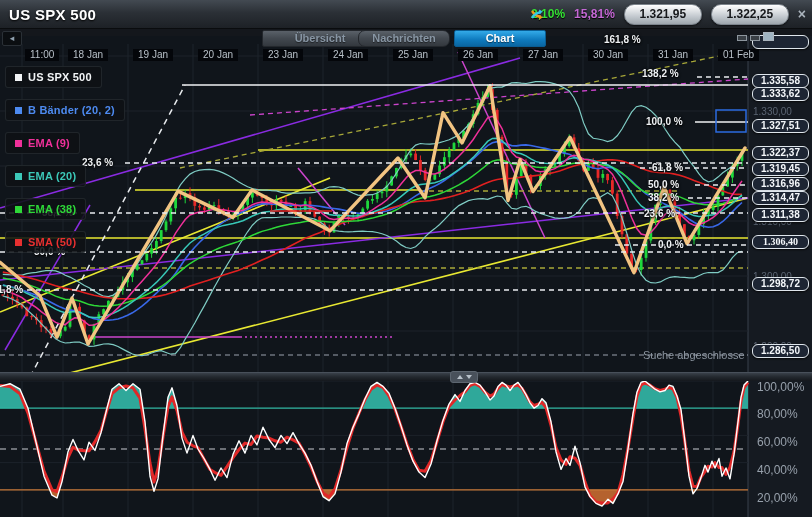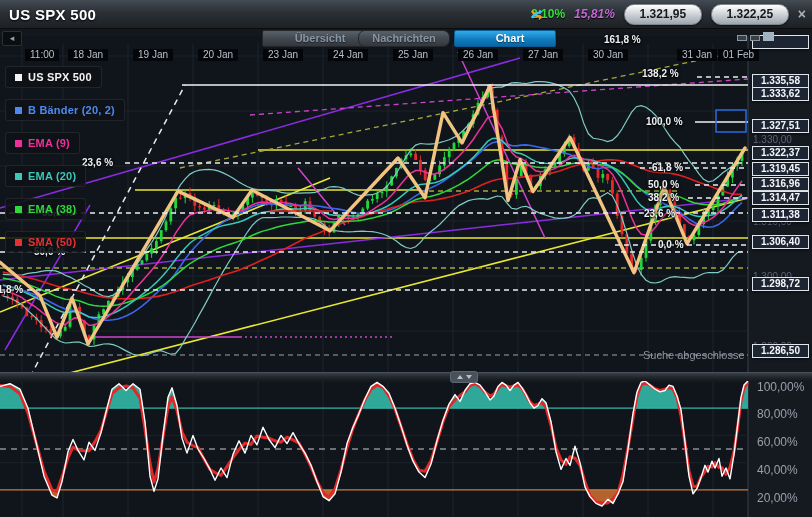--- a/index.html
+++ b/index.html
@@ -28,21 +28,21 @@
   #chart-options{position:absolute;left:26px;top:2px;height:14px;background:#0b0e12;
     border:1px solid #2c3339;border-radius:7px;display:flex;align-items:center;gap:4px;
     padding:0 9px;cursor:pointer;}
   #chart-options .gear{width:7px;height:7px;border:2px dotted #98a4b0;border-radius:50%;}
   #chart-options span.lbl{color:#e8edf2;font-size:10px;font-weight:bold;}
   .tab{position:absolute;top:2px;width:90px;height:15px;border-radius:2px;text-align:center;
     font-size:11px;font-weight:bold;line-height:15px;cursor:pointer;
     background:linear-gradient(180deg,#5a6169 0%,#42484f 50%,#33383e 100%);color:#8795a3;
     border:1px solid #23272c;text-shadow:0 1px 1px rgba(0,0,0,.5);}
   .tab.active{background:linear-gradient(180deg,#33aae8 0%,#0f7cc0 55%,#0a66a2 100%);
-    color:#fff;border:1px solid #0a5d94;padding-left:10px;}
+    color:#fff;border:1px solid #0a5d94;}
   #win-icons{position:absolute;right:38px;top:4px;display:flex;gap:3px;align-items:flex-end;cursor:pointer;}
   #win-icons .wi1,#win-icons .wi2{width:8px;height:4px;border:1px solid #8d969e;background:#3a4046;}
   #win-icons .wi3{width:9px;height:7px;border:1px solid #aab4bd;background:#9fb4c2;}
   
   svg{position:absolute;left:0;}
   #main-svg{top:36px;z-index:1;}
   #stoch-svg{top:380px;z-index:1;}
   
   .tlabel{position:absolute;top:49px;z-index:8;background:#04060a;color:#b9c1c9;font-size:10px;
     padding:0 5px;line-height:12px;}
@@ -50,21 +50,21 @@
   .leg{position:absolute;left:5px;z-index:10;display:flex;align-items:center;gap:6px;height:20px;
     background:rgba(14,17,21,.88);border:1px solid rgba(60,68,76,.4);border-radius:3px;
     padding:0 9px;}
   .leg .sq{width:7px;height:7px;}
   .leg .tx{font-size:11px;font-weight:bold;letter-spacing:.2px;}
   
   .fib{position:absolute;z-index:7;color:#eef1f4;font-size:10px;font-weight:bold;
     text-shadow:0 1px 2px #000,0 0 3px #000;white-space:nowrap;}
   
   .callout{position:absolute;left:752px;width:55px;height:12px;z-index:9;background:#1d2533;
-    border:1px solid #dfe6ec;border-radius:0;color:#f4f7fa;font-size:10px;font-weight:bold;
+    border:1px solid #dfe6ec;border-radius:6px;color:#f4f7fa;font-size:10px;font-weight:bold;
     line-height:12px;text-align:center;box-shadow:0 1px 2px rgba(0,0,0,.7);}
   .gridlabel{position:absolute;left:753px;z-index:2;color:#5a6472;font-size:10px;line-height:11px;}
   #status-text{position:absolute;z-index:4;color:#8d96a1;font-size:11px;}
   
   .slabel{position:absolute;left:757px;z-index:8;color:#97a0ab;font-size:12px;line-height:12px;text-align:center;}
   #stoch-legend{position:absolute;left:7px;top:388px;z-index:10;display:flex;align-items:center;gap:6px;
     background:rgba(14,17,21,.88);border:1px solid rgba(60,68,76,.4);border-radius:3px;height:18px;padding:0 8px;}
   #stoch-legend .sq{width:7px;height:7px;background:#f2f4f6;}
   #stoch-legend .tx{color:#eef1f4;font-size:11px;font-weight:bold;}
   
@@ -492,21 +492,21 @@
       <line x1="0" y1="489.8" x2="748" y2="489.8" stroke="#c87838" stroke-width="1.2"></line>
       <line x1="0" y1="449" x2="748" y2="449" stroke="#c8ccd2" stroke-width="1.2" stroke-dasharray="6 5"></line>
       <path d="M0,385.5L10,386.4L20,393.7L28,413.2L36,442.2L44,471.2L52,489.8L57,491.6L62,477.1L68,457.6L73,447.2L78,449.9L84,450.8L89,450.8L95,441.7L101,430.4L107,410.0L112,393.7L119,387.8L126,386.0L133,387.8L140,398.2L145,429.1L150,463.1L154,482.1L158,468.5L163,437.2L168,406.8L172,396.9L177,410.5L182,432.2L187,442.2L193,445.8L198,447.6L204,459.0L210,469.4L215,472.6L221,475.3L227,466.7L233,457.6L239,449.5L245,443.1L251,444.5L257,435.9L263,437.2L269,438.1L275,440.8L281,442.2L287,437.2L293,439.9L299,443.1L305,454.0L311,466.7L317,481.2L323,493.0L329,497.1L335,488.9L341,469.9L347,447.6L353,428.1L359,413.2L365,399.6L371,389.2L377,385.1L383,387.3L389,396.0L395,409.1L401,426.3L407,444.0L413,459.4L419,470.3L425,471.2L431,460.8L437,441.7L443,421.8L449,406.4L455,400.0L460,395.5L465,391.9L470,385.5L475,383.7L480,386.4L485,392.3L490,396.0L494,394.1L498,388.3L502,384.6L506,386.0L510,386.9L514,386.0L518,385.1L522,388.3L526,395.1L530,401.9L534,405.5L538,404.1L542,402.3L546,407.7L551,425.4L556,447.6L561,459.9L566,464.4L570,456.7L575,458.1L580,465.3L585,482.1L590,495.7L596,502.0L602,502.9L608,502.9L613,498.9L618,493.0L623,474.8L628,448.1L633,418.2L637,396.0L641,385.1L645,382.8L650,385.1L655,388.7L660,390.5L665,389.2L669,387.3L673,389.2L677,397.3L681,415.9L685,442.7L689,470.8L693,486.2L697,486.6L701,477.1L705,471.7L708,466.2L712,467.1L715,462.6L719,467.6L722,467.6L726,474.4L730,467.1L734,451.7L738,424.5L741,401.4L744,387.8L748,382.4" stroke="#e02828" stroke-width="3" fill="none" stroke-linejoin="round"></path>
       <path d="M0,386.4L10,383.7L20,389.2L28,408.2L36,442.2L44,476.2L52,495.2L57,498.0L62,481.6L68,451.7L73,439.5L78,450.4L84,459.9L89,442.2L95,450.4L101,432.7L107,408.2L112,389.2L119,383.7L126,390.5L133,383.7L140,389.2L145,421.8L150,476.2L154,491.2L158,478.9L163,435.4L168,397.3L172,387.8L177,405.5L182,438.1L187,453.1L193,435.4L198,449.0L204,458.5L210,469.4L215,480.3L221,468.0L227,477.6L233,454.4L239,440.8L245,453.1L251,435.4L257,444.9L263,427.2L269,439.5L275,447.6L281,435.4L287,443.6L293,432.7L299,443.6L305,453.1L311,465.3L317,481.6L323,496.6L329,500.7L335,493.9L341,472.1L347,443.6L353,427.2L359,413.6L365,398.7L371,386.4L377,382.4L383,386.4L389,393.2L395,408.2L401,425.9L407,444.9L413,461.2L419,472.1L425,477.6L431,464.0L437,440.8L443,420.4L449,404.1L455,394.6L460,401.4L465,390.5L470,383.7L475,382.4L480,385.1L485,391.9L490,400.0L494,396.0L498,386.4L502,382.4L506,385.1L510,390.5L514,385.1L518,382.4L522,387.8L526,394.6L530,402.8L534,408.2L538,405.5L542,398.7L546,402.8L551,421.8L556,451.7L561,469.4L566,458.5L570,465.3L575,446.3L580,462.6L585,487.1L590,496.6L596,503.4L602,506.1L608,499.3L613,503.4L618,493.9L623,481.6L628,449.0L633,413.6L637,391.9L641,382.4L645,381.0L650,385.1L655,389.2L660,391.9L665,390.5L669,385.1L673,386.4L677,396.0L681,409.6L685,442.2L689,476.2L693,493.9L697,488.4L701,477.6L705,465.3L708,472.1L712,461.2L715,468.0L719,458.5L722,476.2L726,468.0L730,478.9L734,454.4L738,421.8L741,397.3L744,385.1L748,381.0" stroke="#ffffff" stroke-width="1.4" fill="none" stroke-linejoin="round"></path>
     </svg>
 
   <div id="header">
     <div id="title">US SPX 500</div>
     <div id="header-right">
       <span class="pct" id="pct1" style="color: rgb(53, 224, 53);">2,10%</span>
-      <span class="pct" id="pct2" style="color: rgb(196, 104, 212); font-style: italic;">15,81%</span>
+      <span class="pct" id="pct2" style="color: rgb(196, 104, 212);">15,81%</span>
       <div class="pill">
         <span>1.321,95</span>
         <svg width="13" height="11">
           <path d="M1,2 Q5,8 10,7.5" stroke="#f49a1c" stroke-width="2.4" fill="none"></path>
           <path d="M12,8 l-5,-2 1.5,4.5 z" fill="#f49a1c"></path>
         </svg>
       </div>
       <div class="pill">
         <span>1.322,25</span>
         <svg width="13" height="11">
@@ -537,21 +537,21 @@
       <div class="tlabel" style="left: 25px;">11:00</div>
       <div class="tlabel" style="left: 68px;">18 Jan</div>
       <div class="tlabel" style="left: 133px;">19 Jan</div>
       <div class="tlabel" style="left: 198px;">20 Jan</div>
       <div class="tlabel" style="left: 263px;">23 Jan</div>
       <div class="tlabel" style="left: 328px;">24 Jan</div>
       <div class="tlabel" style="left: 393px;">25 Jan</div>
       <div class="tlabel" style="left: 458px;">26 Jan</div>
       <div class="tlabel" style="left: 523px;">27 Jan</div>
       <div class="tlabel" style="left: 588px;">30 Jan</div>
-      <div class="tlabel" style="left: 677px; text-align: right;">31 Jan</div>
+      <div class="tlabel" style="left: 653px; text-align: right;">31 Jan</div>
       <div class="tlabel" style="left: 718px;">01 Feb</div>
     </div>
   <div id="legend-holder">
       <div class="leg" style="top: 66px;">
         <span class="sq" style="background: rgb(242, 244, 246);"></span>
         <span class="tx" style="color: rgb(242, 244, 246);">US SPX 500</span>
       </div>
       <div class="leg" style="top: 99px;">
         <span class="sq" style="background: rgb(77, 138, 240);"></span>
         <span class="tx" style="color: rgb(77, 138, 240);">B Bänder (20, 2)</span>
@@ -581,37 +581,37 @@
       <div class="fib" style="left: 648px; top: 179px;">50,0 %</div>
       <div class="fib" style="left: 648px; top: 192px;">38,2 %</div>
       <div class="fib" style="left: 644px; top: 208px;">23,6 %</div>
       <div class="fib" style="left: 658px; top: 239px;">0,0 %</div>
       <div class="fib" style="left: 82px; top: 157px;">23,6 %</div>
       <div class="fib" style="left: 42px; top: 207px;">38,2 %</div>
       <div class="fib" style="left: 34px; top: 246px;">50,0 %</div>
       <div class="fib" style="left: -8px; top: 284px;">61,8 %</div>
     </div>
   <div id="grid-label-holder">
-      <div class="gridlabel" style="top: 106px; margin-top: 28px;">1.330,00</div>
+      <div class="gridlabel" style="top: 106px;">1.330,00</div>
       <div class="gridlabel" style="top: 161px;">1.320,00</div>
       <div class="gridlabel" style="top: 216px;">1.310,00</div>
       <div class="gridlabel" style="top: 271px;">1.300,00</div>
       <div class="gridlabel" style="top: 341px;">1.290,00</div>
     </div>
   <div id="callout-holder">
       <div class="callout" style="top: 35px;"></div>
       <div class="callout" style="top: 74px;">1.335,58</div>
       <div class="callout" style="top: 87px;">1.333,62</div>
       <div class="callout" style="top: 119px;">1.327,51</div>
       <div class="callout" style="top: 146px;">1.322,37</div>
       <div class="callout" style="top: 162px;">1.319,45</div>
       <div class="callout" style="top: 177px;">1.316,96</div>
       <div class="callout" style="top: 191px;">1.314,47</div>
       <div class="callout" style="top: 208px;">1.311,38</div>
-      <div class="callout" style="top: 235px;">1.306,40</div>
+      <div class="callout" style="top: 235px; font-family: Liberation Serif, serif;">1.306,40</div>
       <div class="callout" style="top: 277px;">1.298,72</div>
       <div class="callout" style="top: 344px;">1.286,50</div>
     </div>
   <div id="status-text" style="left:643px;top:349px;">Suche abgeschlosse</div>
 
   <div id="divider"></div>
   <div id="grip">
     <span class="tri-up"></span>
     <span class="tri-down"></span>
   </div>

